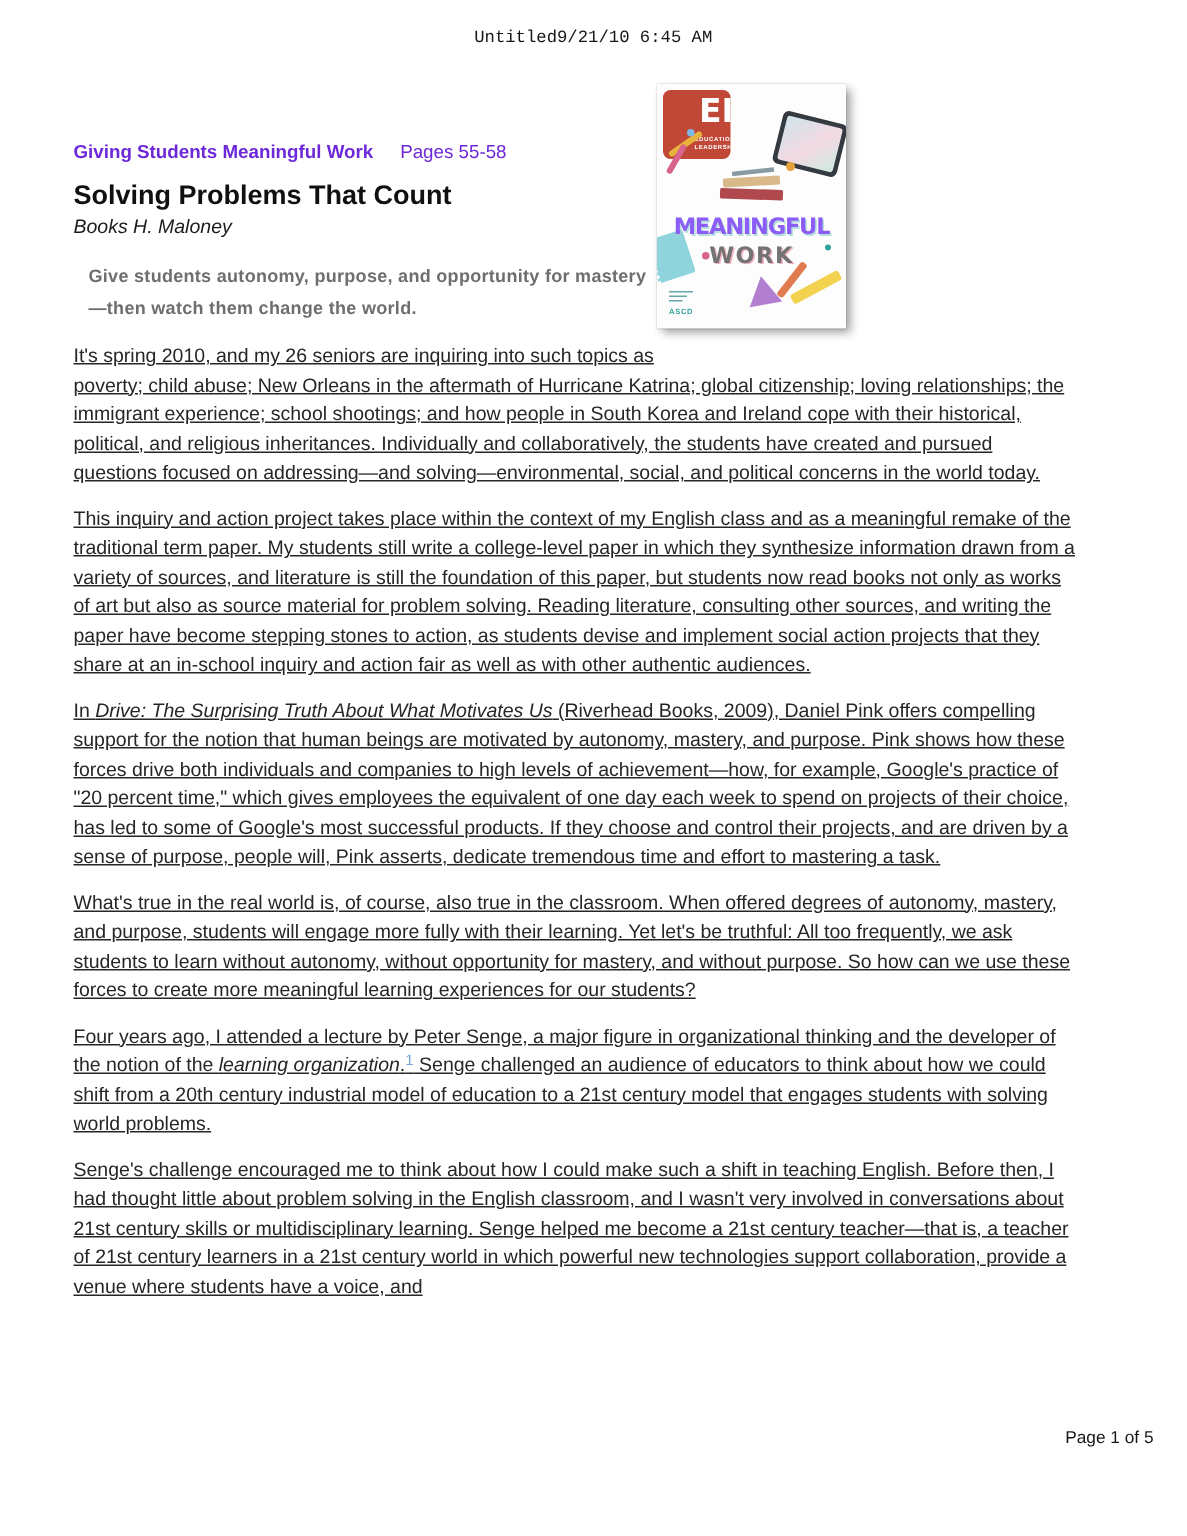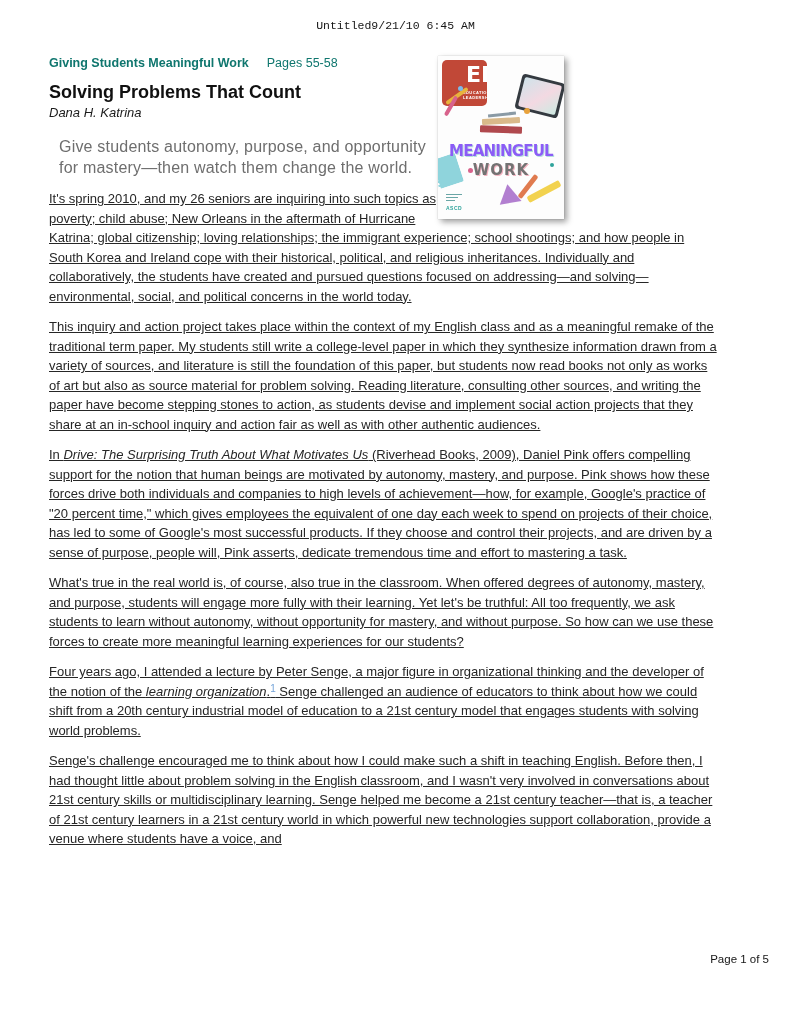--- a/index.html
+++ b/index.html
@@ -8,25 +8,25 @@
   .page { position: absolute; inset: 0; background: #fff; }
 
   
   .pg-header { position: absolute; top: 19px; left: 22px; right: 22px; display: flex; justify-content: center; font-size: 11.5px; color: #161616; font-family: Liberation Mono, monospace; }
   .pg-footer { position: absolute; top: 953px; right: 22px; font-size: 11.5px; color: #161616; }
 
   
   .content { position: absolute; left: 49px; top: 56px; width: 670px; color: #262626; }
   .meta1 { font-size: 12.5px; margin-bottom: 6px; color: #1c1c1c; }
   .meta1 b, .meta2 b { font-weight: bold; }
-  .meta2 { font-size: 12.5px; color: #0f766e; }
+  .meta2 { font-size: 12.5px; color: #6d28d9; margin-top: 38px; }
   .meta2 .pages { margin-left: 18px; font-weight: normal; }
   h1.title { font-size: 18px; line-height: 22px; margin-top: 11px; color: #101010; font-weight: bold; }
   .author { font-style: italic; font-size: 13px; margin-top: 2px; color: #1c1c1c; }
-  .pull-quote { font-weight: normal; color: #6e6e6e; font-size: 16px; line-height: 21px; margin: 16px 0 0 10px; letter-spacing: 0.2px; }
+  .pull-quote { font-weight: bold; color: #6e6e6e; font-size: 12px; line-height: 21px; margin: 16px 0 0 10px; letter-spacing: 0.2px; }
   p.body { font-size: 13px; line-height: 19.5px; margin-top: 11px; color: #262626; text-decoration: underline; }
   h2.section { font-size: 25px; font-weight: normal; color: #7b7a63; margin: 22px 0 4px 0; letter-spacing: 0; }
   i { font-style: italic; }
   sup.fn { color: #74a4d9; font-size: 10px; vertical-align: 4px; line-height: 0; cursor: pointer; }
 
   
   .float-wrap { float: right; width: 281px; height: 172px; }
   .cover { position: relative; width: 126px; height: 163px; background: #fdfdfd; box-shadow: 3px 3px 6px rgba(0,0,0,0.38), 0 0 1px rgba(0,0,0,0.25); overflow: hidden; }
   .el-badge { position: absolute; top: 4px; left: 4px; width: 45px; height: 46px; background: #c14837; border-radius: 5px; overflow: hidden; padding-left: 16px; }
   .el-initials { color: #fff; font-weight: bold; font-size: 22px; line-height: 24px; padding: 3px 0 0 8px; font-family: "DejaVu Sans", sans-serif; }
@@ -102,21 +102,21 @@
           <div class="pub-name">ASCD</div>
         </div>
       </div>
     </div>
 
     <div class="meta2">
       <b>Giving Students Meaningful Work</b><span class="pages">Pages 55-58</span>
     </div>
 
     <h1 class="title">Solving Problems That Count</h1>
-    <div class="author">Dana H. Katrina</div>
+    <div class="author">Books H. Maloney</div>
 
     <div class="pull-quote">Give students autonomy, purpose, and opportunity for mastery—then watch them change the world.</div>
 
     <p class="body">It's spring 2010, and my 26 seniors are inquiring into such topics as poverty; child abuse; New Orleans in the aftermath of Hurricane Katrina; global citizenship; loving relationships; the immigrant experience; school shootings; and how people in South Korea and Ireland cope with their historical, political, and religious inheritances. Individually and collaboratively, the students have created and pursued questions focused on addressing—and solving—environmental, social, and political concerns in the world today.</p>
     <p class="body">This inquiry and action project takes place within the context of my English class and as a meaningful remake of the traditional term paper. My students still write a college-level paper in which they synthesize information drawn from a variety of sources, and literature is still the foundation of this paper, but students now read books not only as works of art but also as source material for problem solving. Reading literature, consulting other sources, and writing the paper have become stepping stones to action, as students devise and implement social action projects that they share at an in-school inquiry and action fair as well as with other authentic audiences.</p>
 
 
     <p class="body">
       <span>In </span><i>Drive: The Surprising Truth About What Motivates Us</i><span> (Riverhead Books, 2009), Daniel Pink offers compelling support for the notion that human beings are motivated by autonomy, mastery, and purpose. Pink shows how these forces drive both individuals and companies to high levels of achievement—how, for example, Google's practice of "20 percent time," which gives employees the equivalent of one day each week to spend on projects of their choice, has led to some of Google's most successful products. If they choose and control their projects, and are driven by a sense of purpose, people will, Pink asserts, dedicate tremendous time and effort to mastering a task.</span>
     </p>

